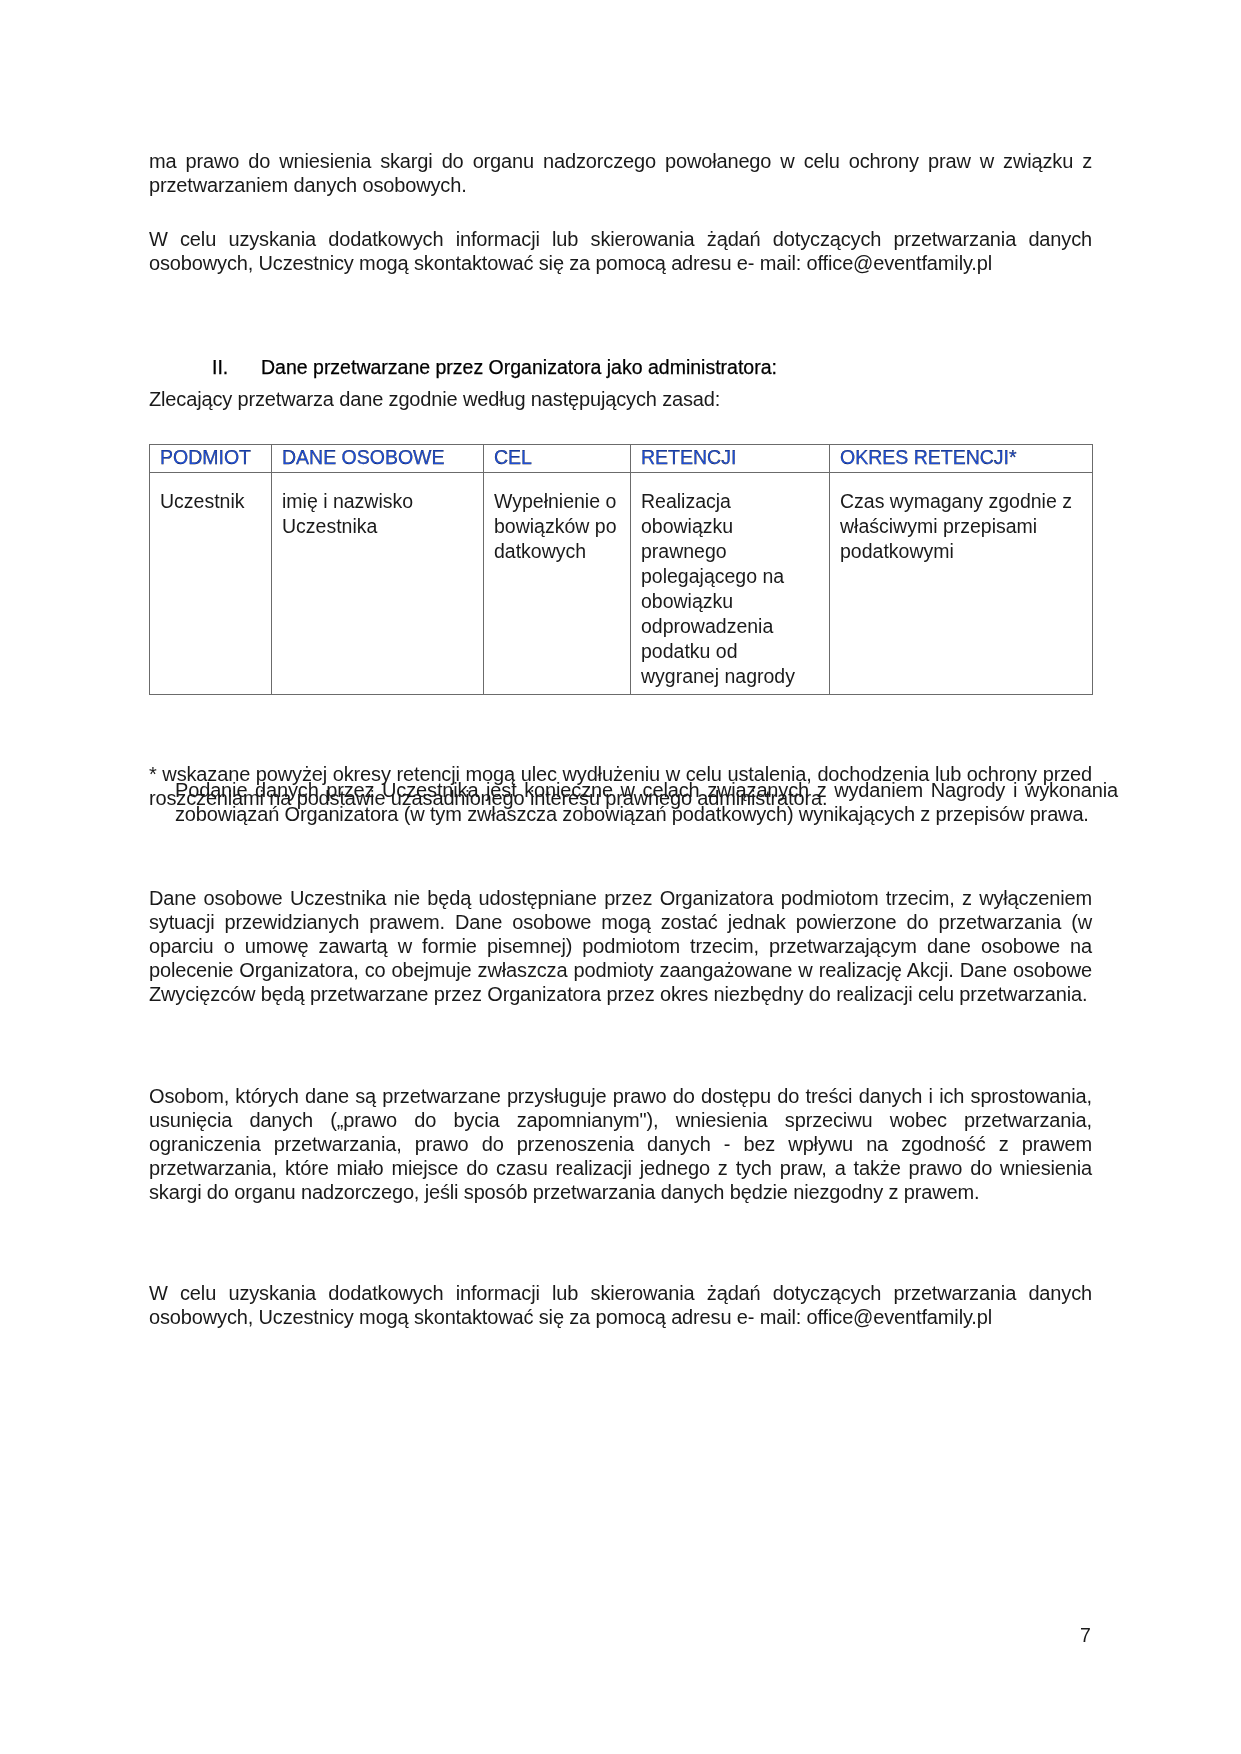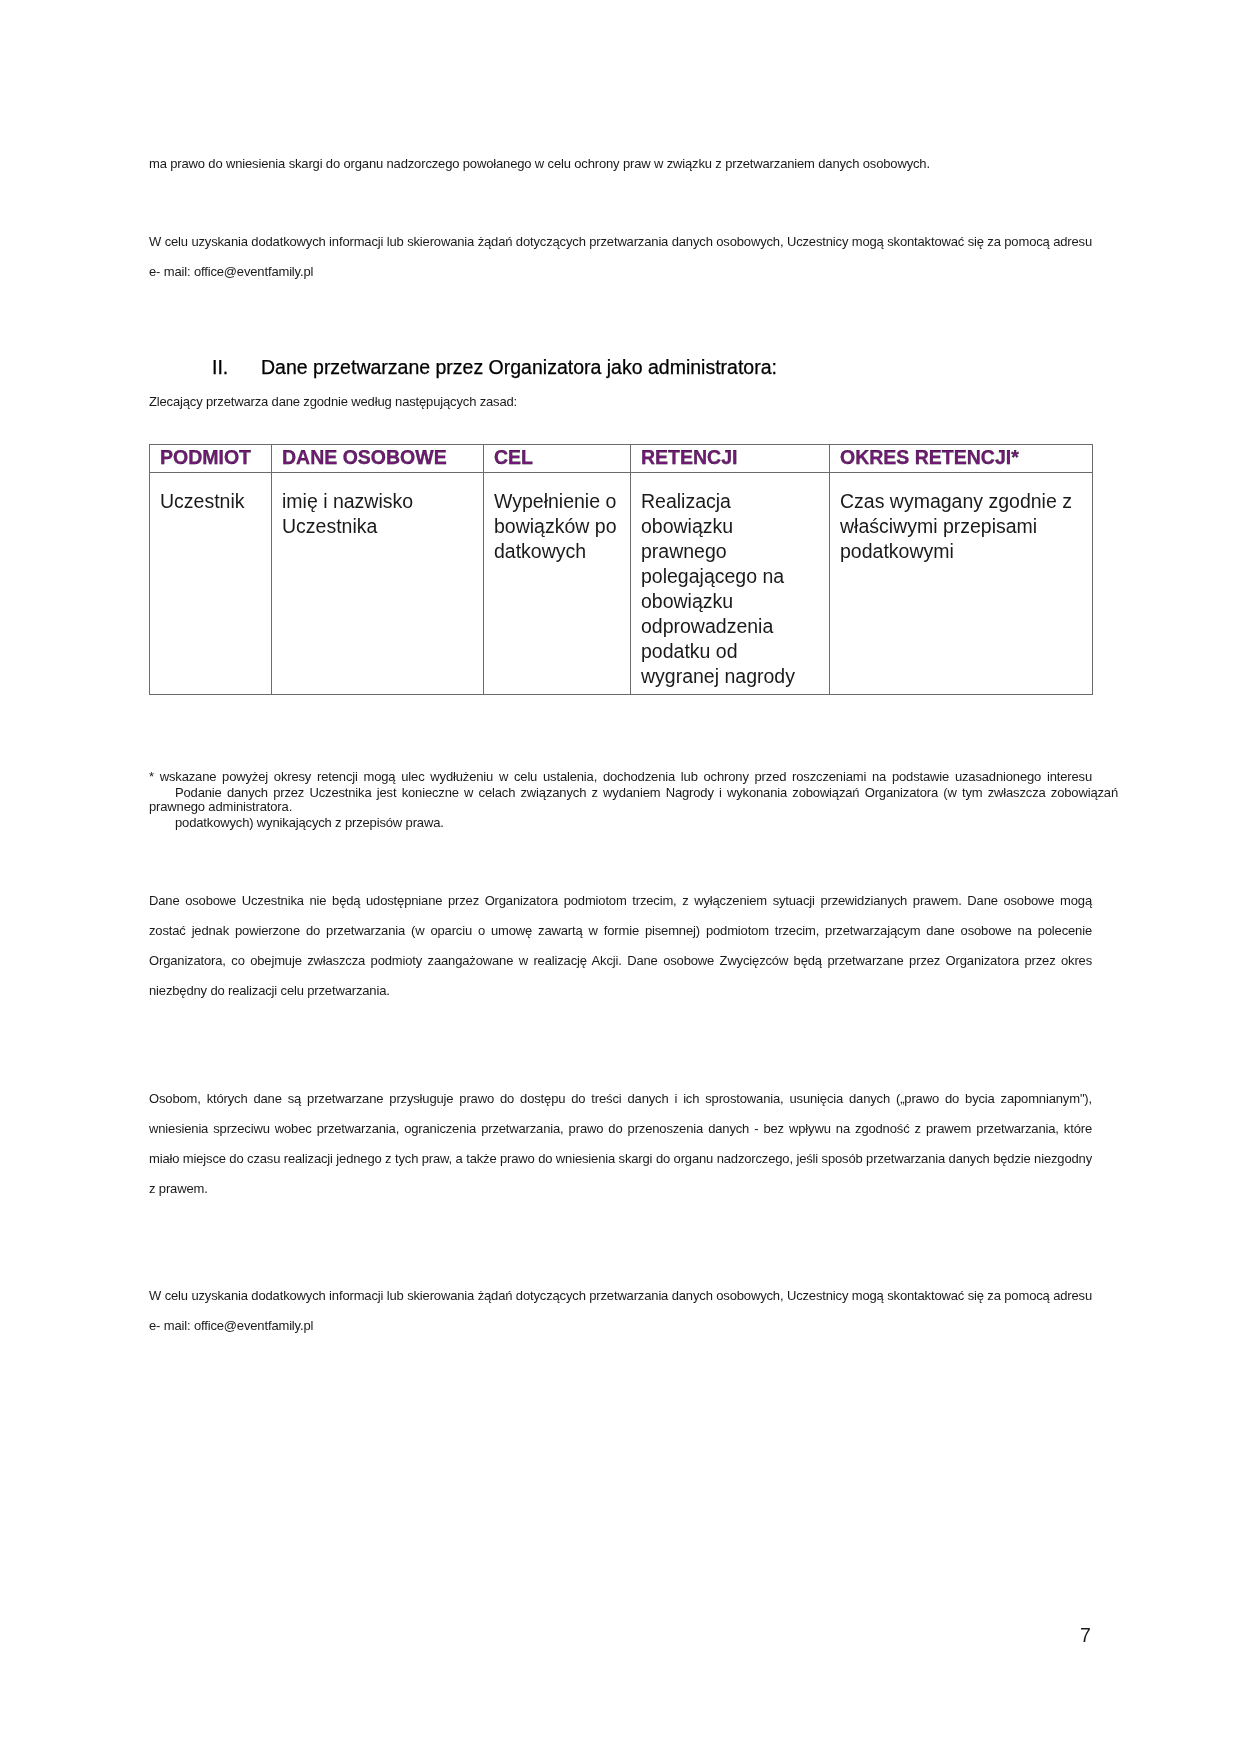--- a/index.html
+++ b/index.html
@@ -1,29 +1,29 @@
 <!DOCTYPE html>
 <html><head>
 <meta charset="utf-8">
 <style>
   html, body { margin: 0; padding: 0; background: #ffffff; }
   body { width: 1241px; height: 1754px; position: relative; overflow: hidden;
          font-family: "Liberation Sans", sans-serif; color: #1a1a1a; }
   .page { position: absolute; left: 149px; width: 943px; top: 0; }
-  .p { position: absolute; left: 0; width: 943px; font-size: 13px; line-height: 30px;
+  .p { position: absolute; left: 0; width: 943px; font-size: 20px; line-height: 24px;
        text-align: justify; margin: 0; letter-spacing: -0.15px; }
   .heading { position: absolute; left: 0; top: 352px; font-size: 19.5px; line-height: 30px;
              font-weight: normal; color: #000; -webkit-text-stroke: 0.25px #000; margin: 0; }
   .heading .num { position: absolute; left: 35px; margin-left: 28px; }
   .heading .title { position: absolute; left: 112px; white-space: nowrap; }
   table.data { position: absolute; left: 0; top: 444px; width: 943px; border-collapse: collapse;
                font-size: 19.5px; line-height: 25px; table-layout: fixed; }
   table.data th, table.data td { border: 1.5px solid #6b6b6b; padding: 0 10px; vertical-align: top;
                text-align: left; font-weight: normal; }
-  table.data th { -webkit-text-stroke: 0.25px #000; color: #701a75; height: 27px; font-weight: bold; }
+  table.data th { -webkit-text-stroke: 0.25px #000; color: #1d4ed8; height: 27px; }
   table.data td { padding-top: 16px; }
   .pagenum { position: absolute; left: 1080px; top: 1624px; font-size: 19.5px; }
 </style>
 </head>
 <body>
 
 <div class="page">
 
   <p class="p" style="top:149px;">ma prawo do wniesienia skargi do organu nadzorczego powołanego w celu ochrony praw w związku z przetwarzaniem danych osobowych.</p>
   <p class="p" style="top:227px;">W celu uzyskania dodatkowych informacji lub skierowania żądań dotyczących przetwarzania danych osobowych, Uczestnicy mogą skontaktować się za pomocą adresu e- mail: office@eventfamily.pl</p>

